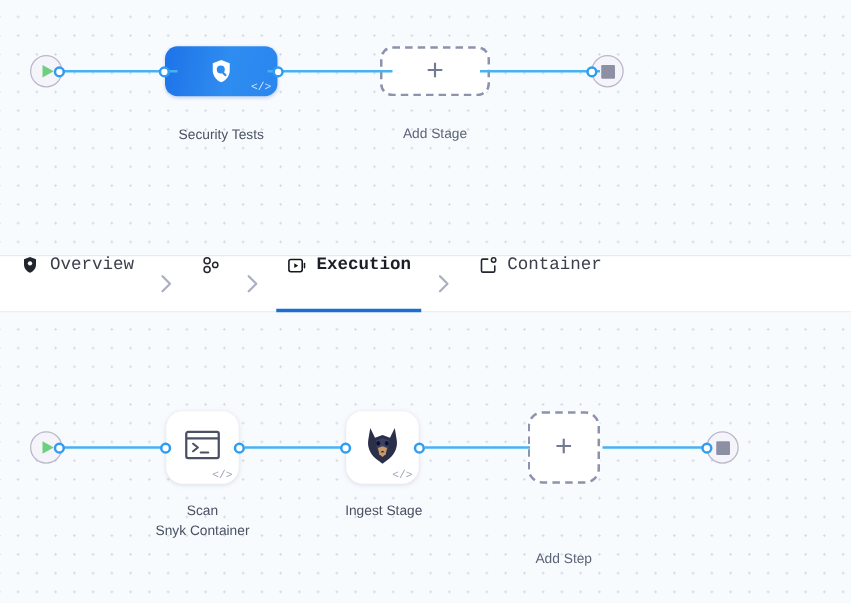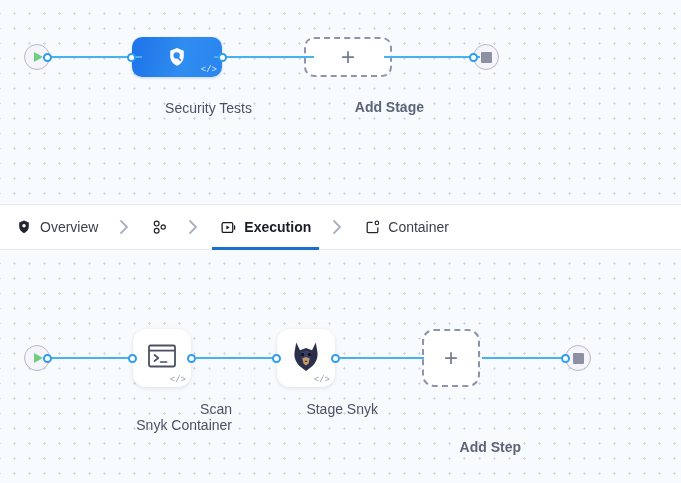--- a/index.html
+++ b/index.html
@@ -82,35 +82,35 @@
     position: relative;
     display: flex; align-items: center; justify-content: center;
   }
   .step-node .code-badge {
     position: absolute; right: 5px; bottom: 2px;
     color: #9aa2b5; font-size: 9px; line-height: 1;
     font-family: "Liberation Mono", monospace;
   }
 
   .node-label {
-    position: absolute; text-align: right;
-    font-size: 14px; color: #4a5163; line-height: 16px;
-  }
-  .node-label.muted { color: #5c6478; font-weight: bold; }
+    position: absolute; text-align: center;
+    font-size: 11px; color: #4a5163; line-height: 16px;
+  }
+  .node-label.muted { color: #5c6478; }
 
   
   #tabbar {
     position: absolute; left: 0; top: 204px; width: 681px; height: 46px;
     background: #ffffff; border-top: 1px solid #e6e9ef;
     border-bottom: 1px solid #e6e9ef;
     display: flex; align-items: center; padding-left: 16px;
   }
   .tab {
-    display: flex; align-items: center; gap: 8px;
-    height: 46px; position: relative; cursor: pointer;
+    display: flex; align-items: flex-start; gap: 8px;
+    height: 46px; position: relative; cursor: pointer; font-family: Liberation Mono, monospace;
   }
   .tab .tab-label { font-size: 14px; color: #3b3f4c; }
   .tab.active .tab-label { color: #1b1e27; font-weight: bold; }
   .tab.active::after {
     content: ""; position: absolute; left: -8px; right: -8px; bottom: 0;
     height: 3px; background: #1b6fd1;
   }
   .tab-icon { width: 16px; height: 16px; display: block; }
   .chev { margin: 0 20px; color: #aab0c0; display: flex; align-items: center; }
 </style>
@@ -272,21 +272,21 @@
             <ellipse cx="17.4" cy="14.6" rx="1.5" ry="1.9" fill="#0f1220"></ellipse>
             <path d="M14 20.6l-1.6 1.2h3.2z" fill="#0f1220"></path>
           </svg>
         </span>
         <span class="code-badge">&lt;/&gt;</span>
       </div>
       <div class="port" style="left:-5px; top:24.5px;"></div>
       <div class="port" style="left:54px; top:24.5px;"></div>
     </div>
     <div class="node-label" style="left:236px; top:151px; width:142px;">
-      <div>Stage Snyk</div>
+      <div>Ingest Stage</div>
     </div>
 
     <div class="node" style="left:422px; top:79px;">
       <div class="add-node add-step-box">
         <span class="plus">+</span>
       </div>
     </div>
     <div class="node-label muted" style="left:381px; top:151px; width:140px;margin-top:38px;">Add Step</div>
 
     <div class="node" style="left:565px; top:95px;">

